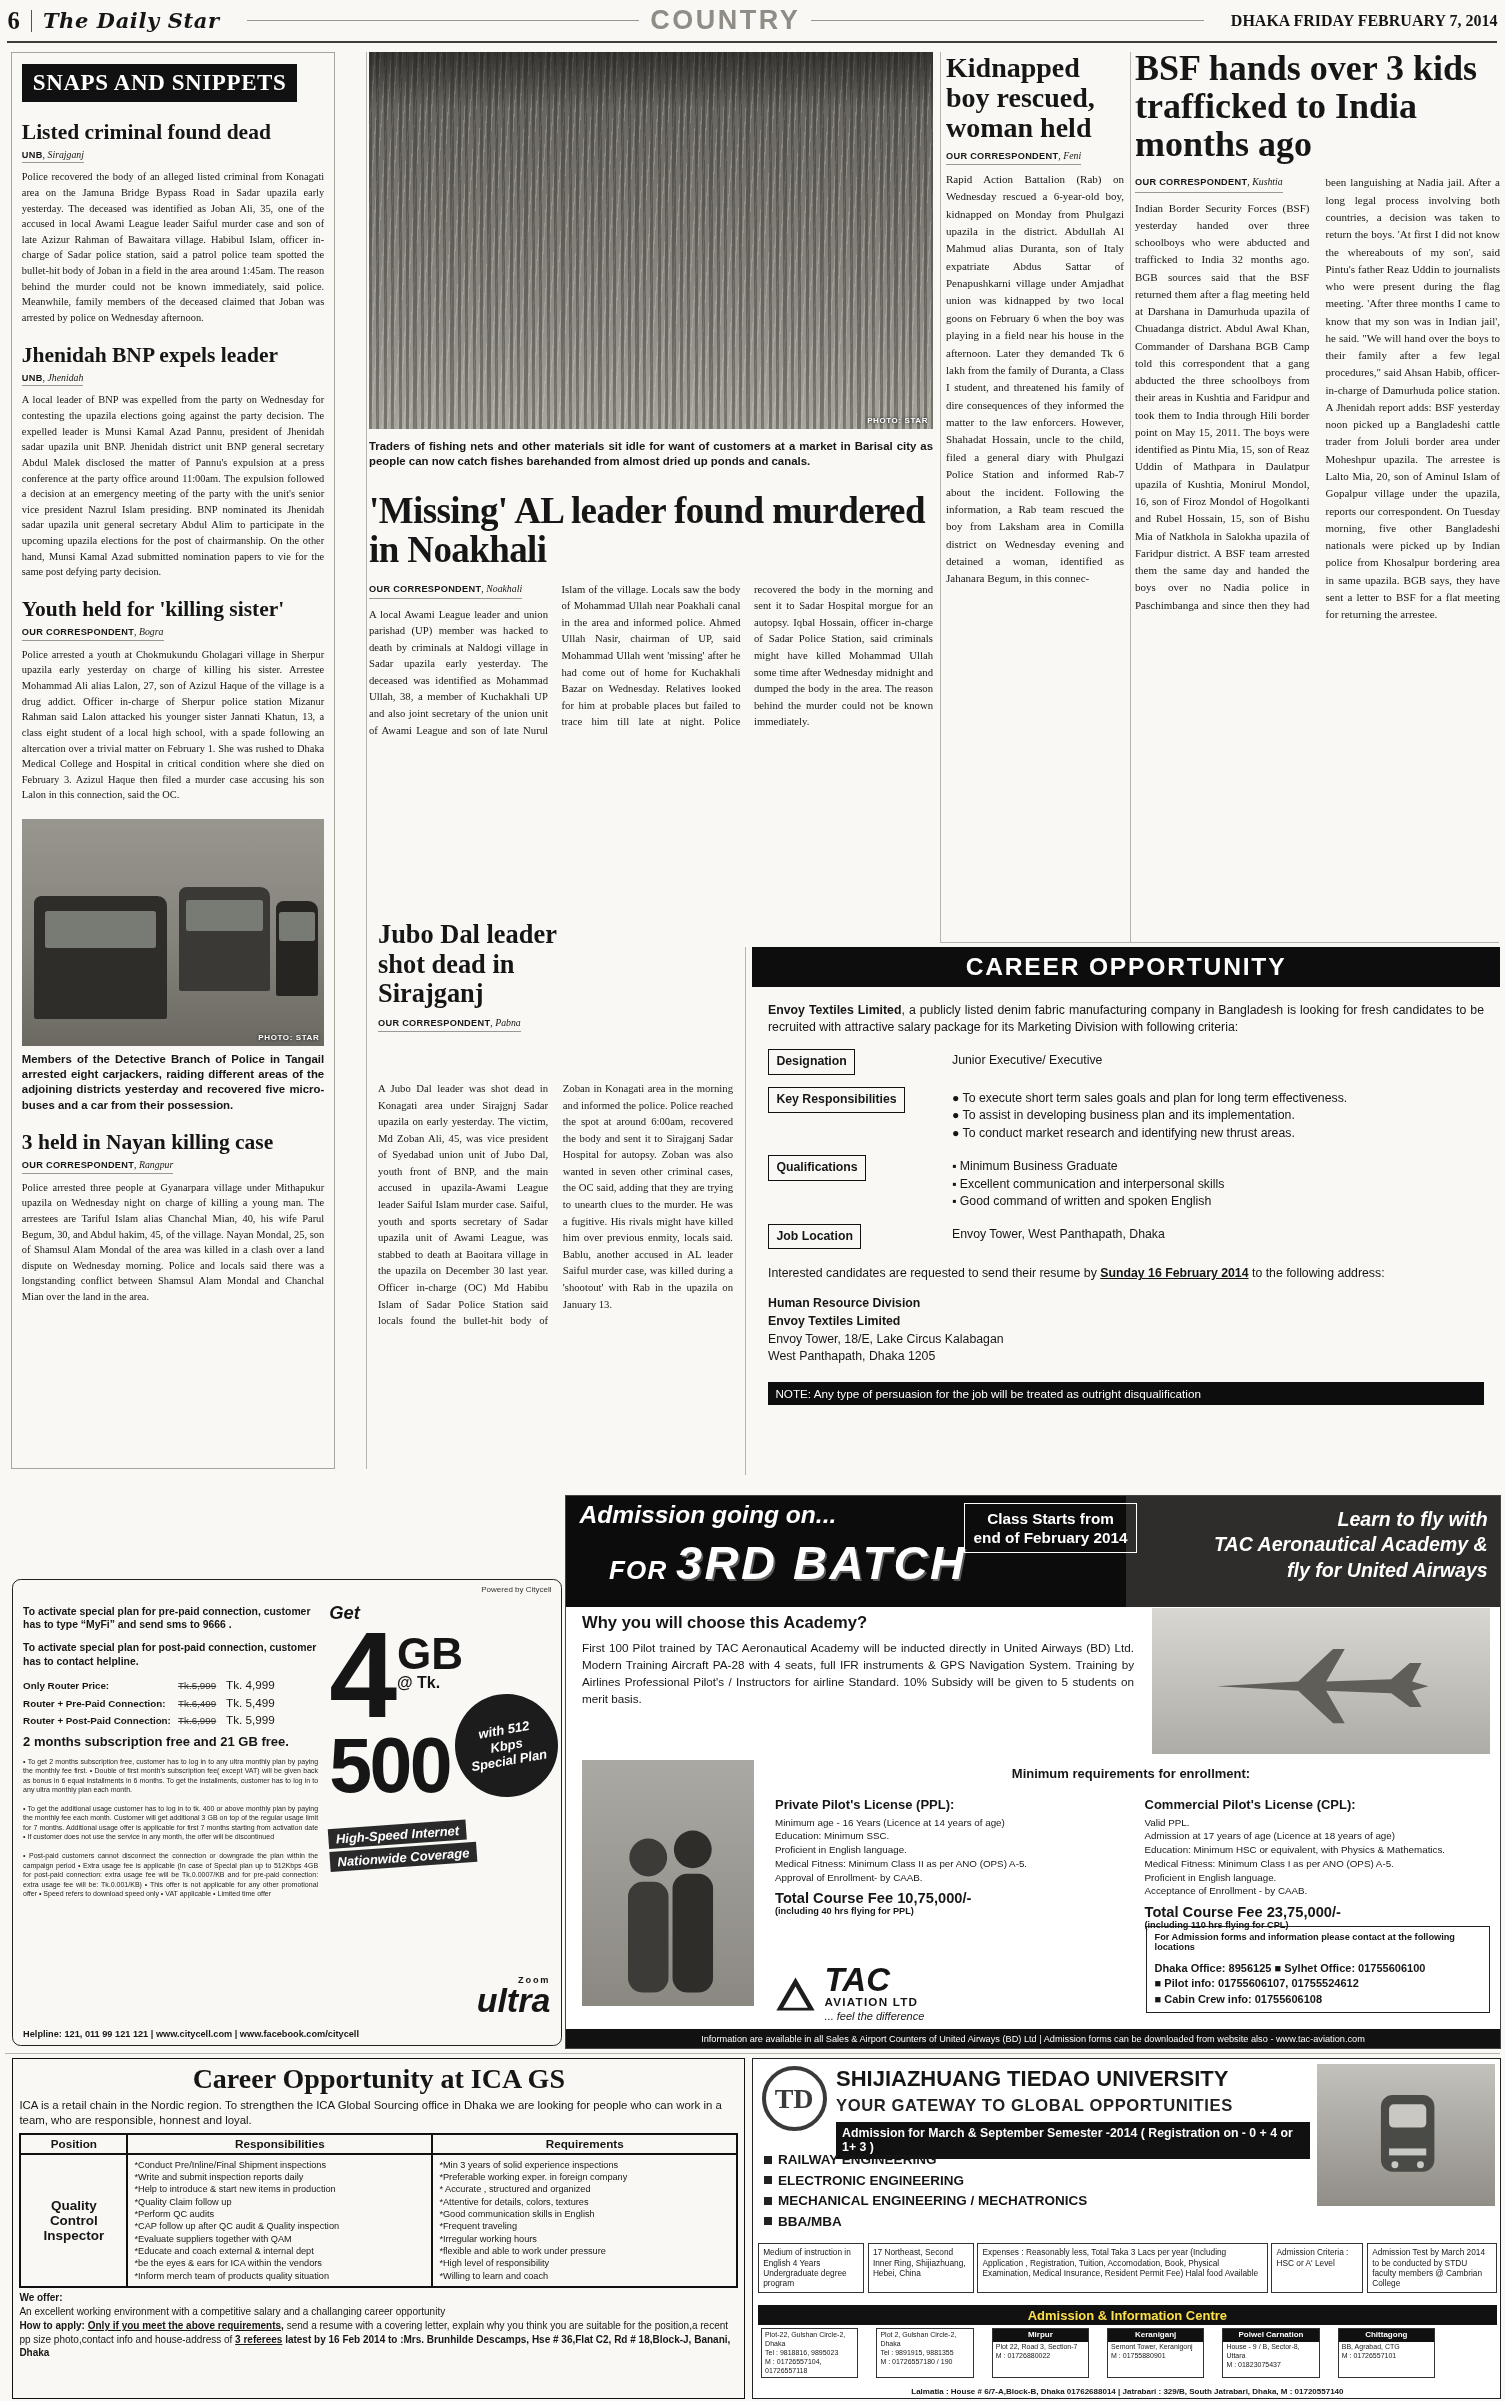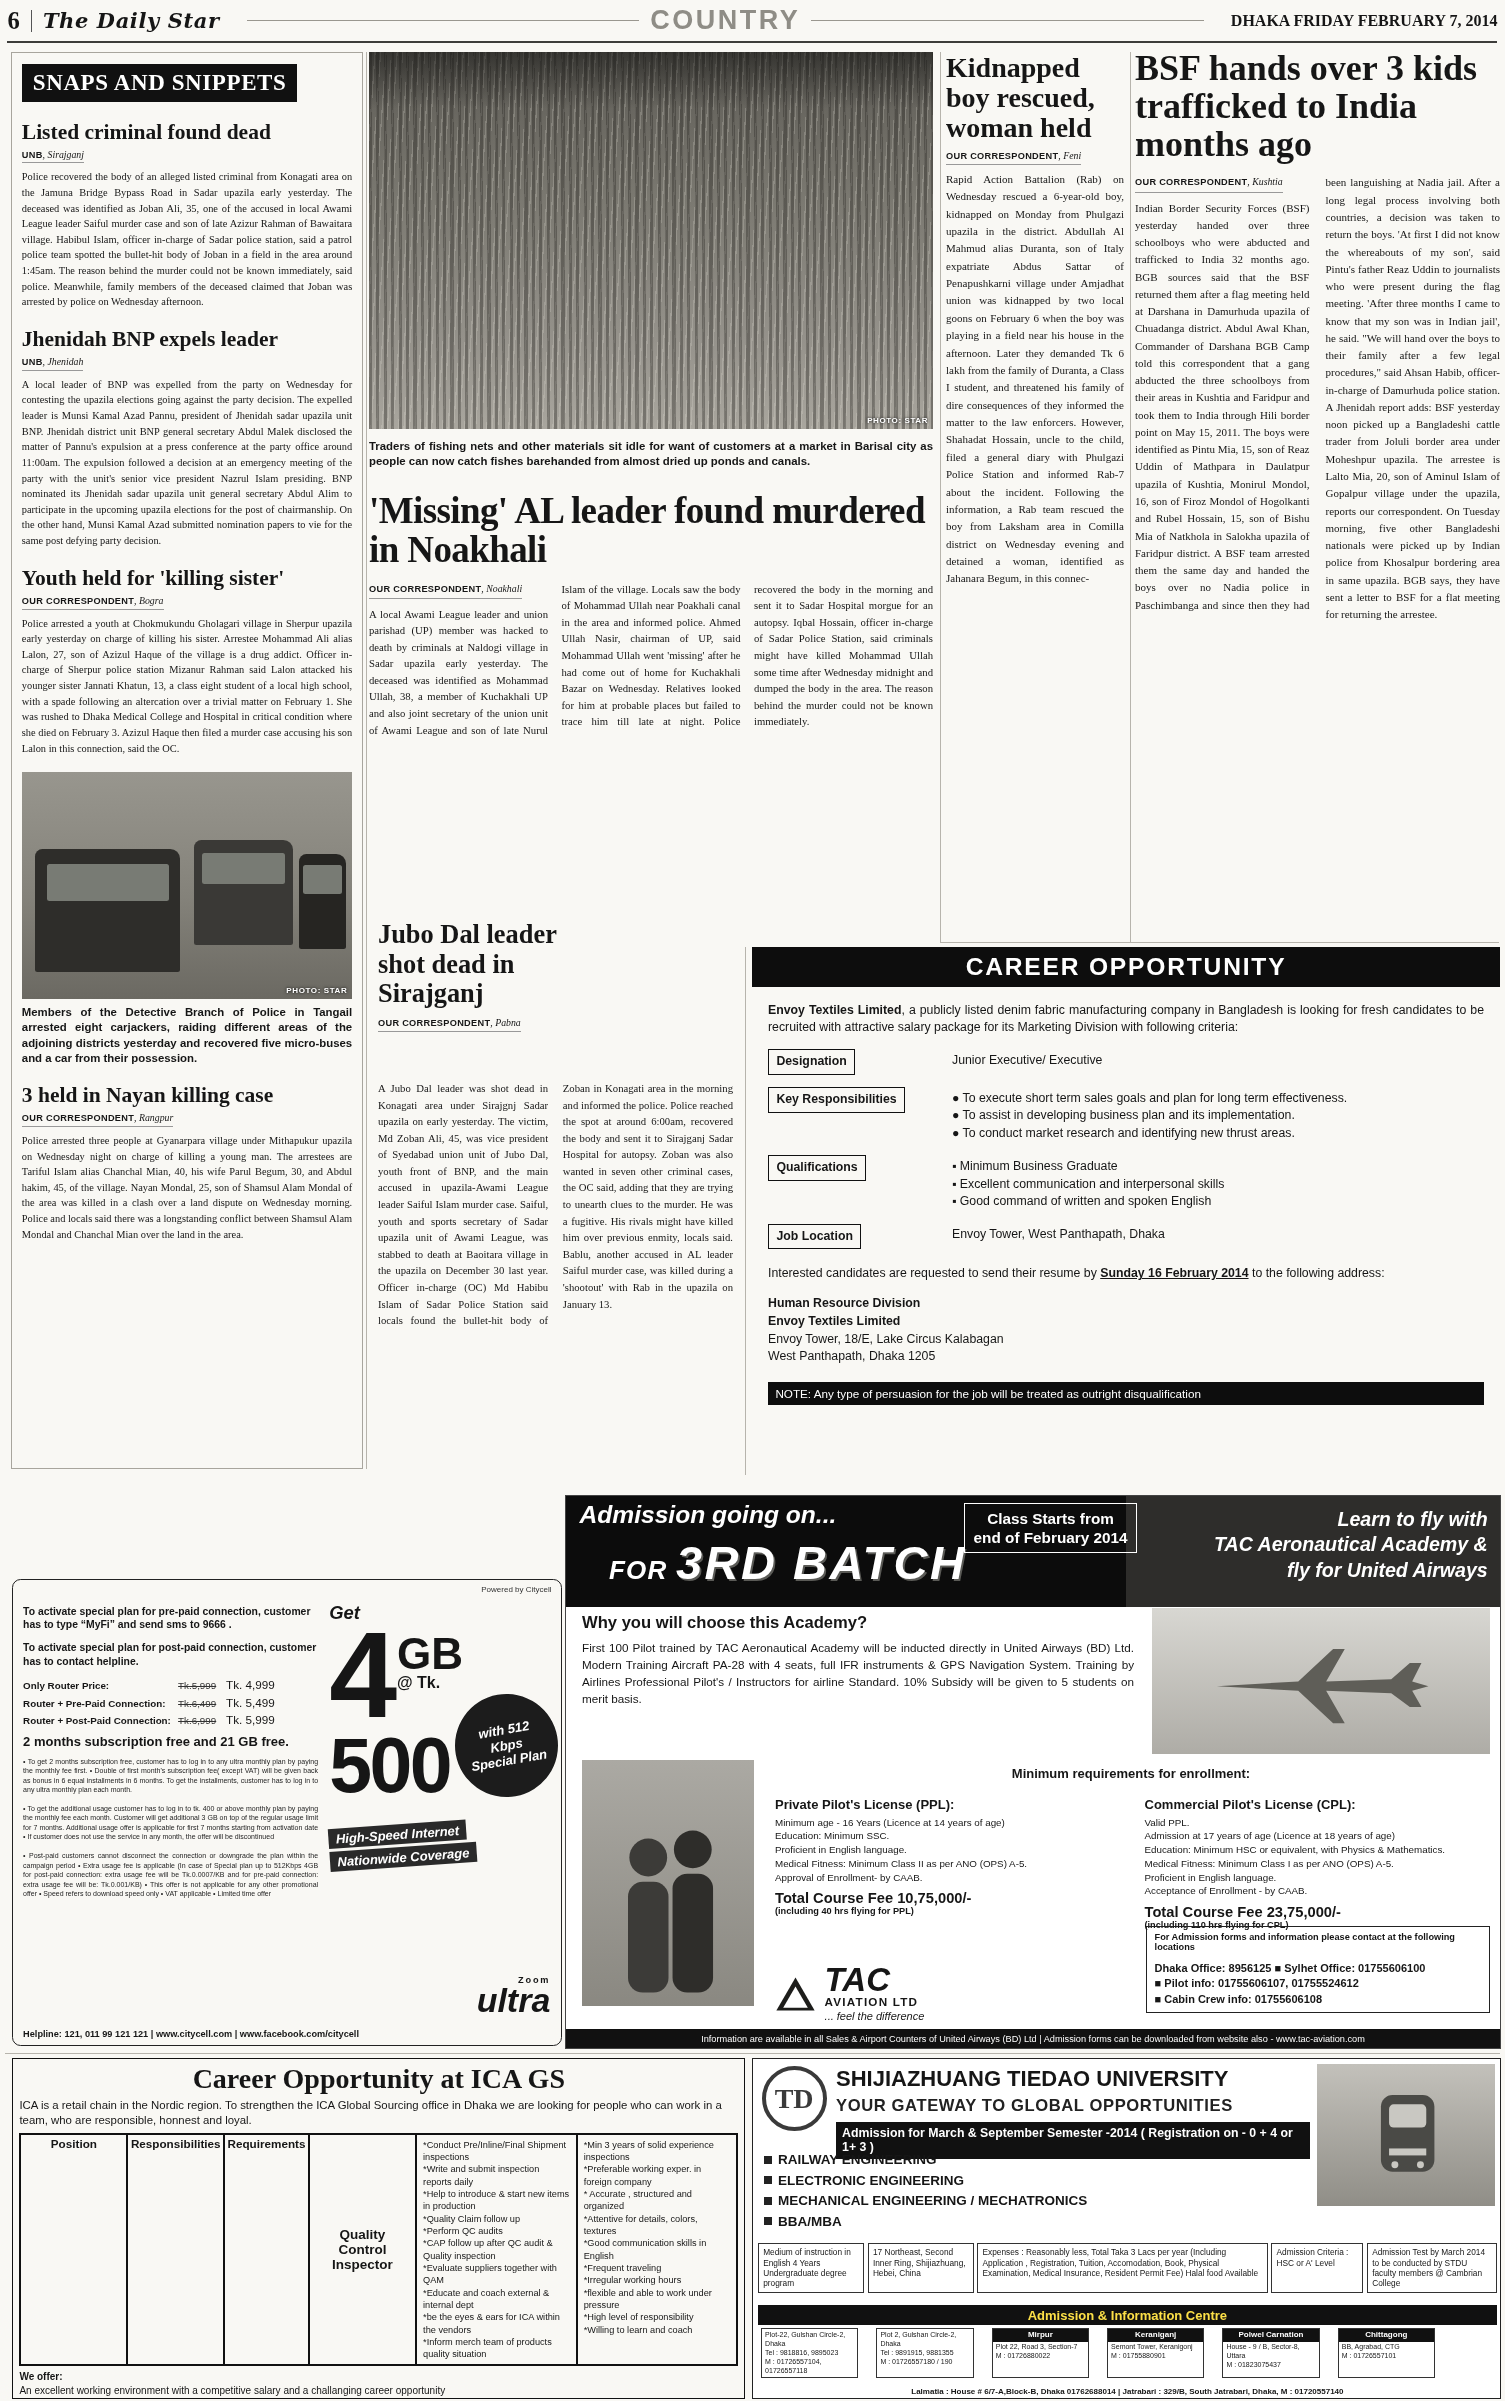--- a/index.html
+++ b/index.html
@@ -27,21 +27,21 @@
 .hl-xl{font-size:37px;line-height:1.05;letter-spacing:-0.6px}
 .hl-xxl{font-size:36px;line-height:1.06}
 .byline{font-size:9.8px;margin:0 0 6.1px;border-bottom:0.6px solid #999;display:block;padding-bottom:2.5px;width:fit-content}
 .byline b{font-family:"Liberation Sans",sans-serif;font-size:9.2px;letter-spacing:0.3px}
 .byline i{font-size:9.8px}
 .body{font-size:10.4px;line-height:1.5;text-align:justify}
 .caption{font-family:"Liberation Sans",sans-serif;font-weight:bold;font-size:11.4px;line-height:1.33;margin-top:6.1px;text-align:justify}
 .photo{position:relative;overflow:hidden}
 .credit{position:absolute;right:4.9px;bottom:3.7px;color:#fff;font-family:"Liberation Sans",sans-serif;font-size:8px;font-weight:bold;letter-spacing:0.6px;text-shadow:0 0 3.1px #000}
 
-.leftbox{left:11px;top:52px;width:352px;height:1417px;border:0.6px solid #a8a59d;padding:11px 9.8px;overflow:hidden}
+.leftbox{left:11px;top:52px;width:324px;height:1417px;border:0.6px solid #a8a59d;padding:11px 9.8px;overflow:hidden}
 .snaps-title{display:inline-block;background:#111;color:#fff;font-weight:bold;font-size:23px;padding:6.1px 11px;letter-spacing:0.6px}
 .vehicles{width:100%;height:227px;background:linear-gradient(#98968e 0%,#84827a 55%,#6b6962 100%);margin-top:16px}
 .van{position:absolute;background:#2e2d2a;border-radius:7.4px 9.8px 2.5px 2.5px}
 .van:after{content:"";position:absolute;left:8%;top:12%;width:84%;height:30%;background:#787b74;border-radius:2.5px}
 .v1{left:4%;top:34%;width:44%;height:54%}
 .v2{left:52%;top:30%;width:30%;height:46%;background:#3a3936}
 .v3{left:84%;top:36%;width:14%;height:42%;background:#262522}
 
 .nets{left:369px;top:52px;width:564px;height:377px;background:
  linear-gradient(180deg,rgba(22,22,20,.55) 0%,rgba(22,22,20,0) 15%),
@@ -127,21 +127,21 @@
 .tac-logo-sub{font-size:11.7px;font-weight:bold;display:block;letter-spacing:1.2px}
 .tac-tagline{font-style:italic;font-size:11px;margin-top:2.5px}
 .tac-contact{position:absolute;right:9.8px;top:430px;width:344px;border:1.2px solid #222;padding:4.9px 7.4px}
 .tac-contact-head{font-weight:bold;font-size:9.2px;margin-bottom:9px}
 .tac-contact-body{font-size:11px;font-weight:bold;line-height:1.4}
 .tac-footer{position:absolute;left:0;bottom:0;width:100%;background:#111;color:#fff;font-size:9.2px;text-align:center;padding:4.3px 0}
 
 .ad-ica{left:12.3px;top:2058px;width:733px;height:341px;border:1.8px solid #111;font-family:"Liberation Sans",sans-serif;padding:3.7px 6.1px;overflow:hidden}
 .ica-title{text-align:center;font-family:"Liberation Serif",serif;font-weight:bold;font-size:28px}
 .ica-intro{font-size:11.4px;margin-top:3.7px;line-height:1.3}
-.ica-table{display:flex;border:1.2px solid #111;margin-top:4.9px}
+.ica-table{display:flex;flex-direction:column;border:1.2px solid #111;margin-top:4.9px}
 .ica-tr{display:flex}
 .ica-head .ica-td{font-weight:bold;text-align:center;font-size:11.7px;padding:2.5px}
 .ica-td{border:0.6px solid #111;padding:3.7px 6.1px}
 .c1{flex:0 0 107px}
 .c2{flex:1}
 .c3{flex:1}
 .ica-pos{display:flex;align-items:center;justify-content:center;font-weight:bold;font-size:13.5px;text-align:center}
 .ica-small{font-size:9.2px;line-height:1.34}
 .ica-bottom{font-size:10px;line-height:1.38;margin-top:3.7px}
 

